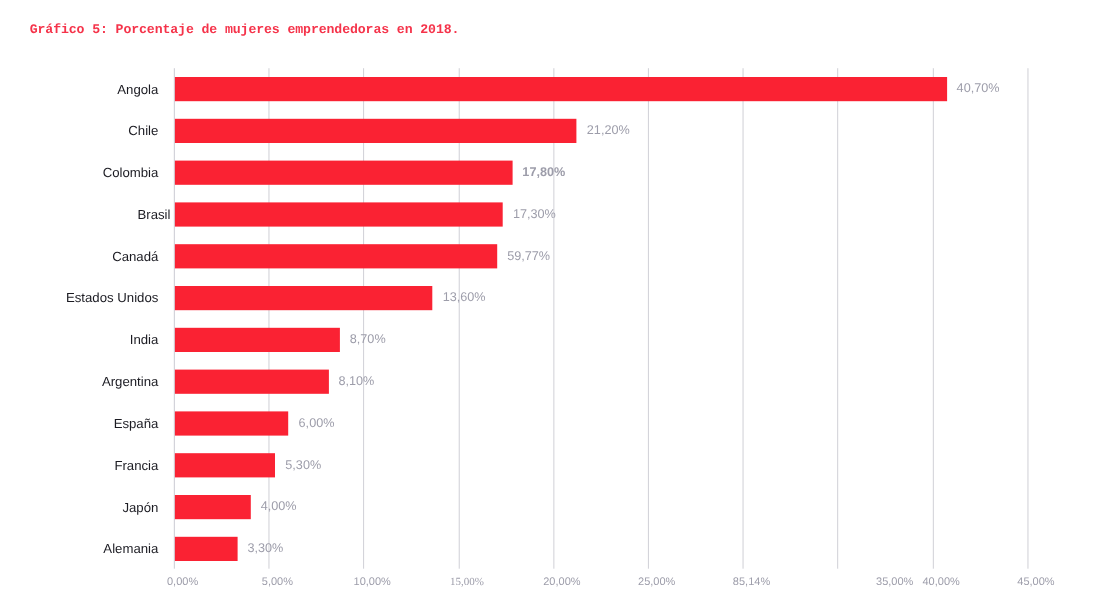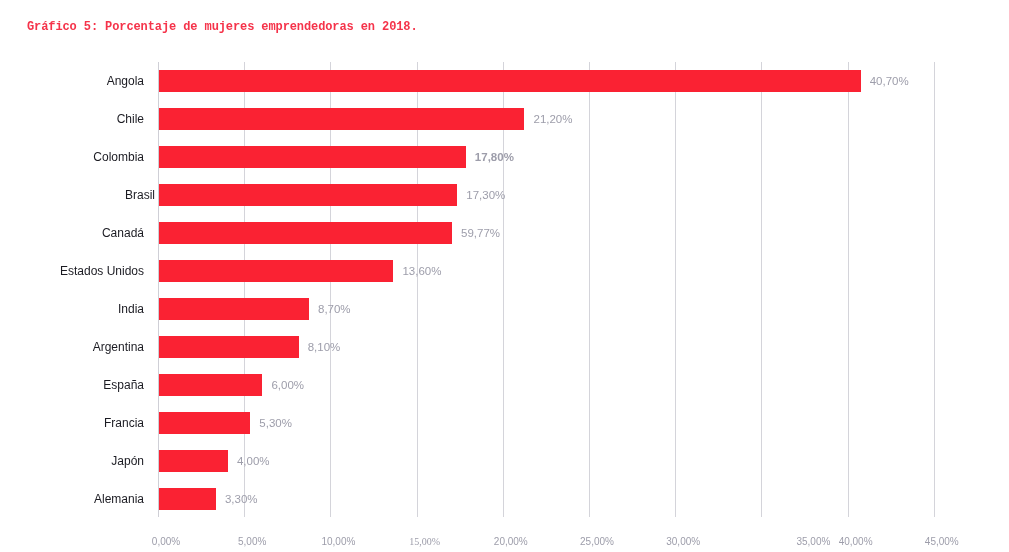--- a/index.html
+++ b/index.html
@@ -57,21 +57,21 @@
     height: 455px;
     width: 1px;
     background: #d4d4da;
   }
   .gridline.axis0 {
     background: #cfcfd6;
   }
 
   .tick-label {
     position: absolute;
-    top: 536px;
+    top: 524px;
     font-size: 10px;
     color: #9d9daa;
     white-space: nowrap;
     transform: translateX(-50%);
     padding-left: 16px;
   }
 
   
   .row {
     position: absolute;
@@ -188,18 +188,18 @@
         <div class="val-label" style="left: 224.892px;">3,30%</div>
       </div>
     </div>
   <div id="ticks">
       <div class="tick-label" style="left: 158px;">0,00%</div>
       <div class="tick-label" style="left: 244.2px;">5,00%</div>
       <div class="tick-label" style="left: 330.4px;">10,00%</div>
       <div class="tick-label" style="left: 416.6px; font-family: Liberation Serif, serif;">15,00%</div>
       <div class="tick-label" style="left: 502.8px;">20,00%</div>
       <div class="tick-label" style="left: 589px;">25,00%</div>
-      <div class="tick-label" style="left: 675.2px;">30,00%</div>
+      <div class="tick-label" style="left: 675.2px;">85,14%</div>
       <div class="tick-label" style="left: 761.4px; margin-left: 44px;">35,00%</div>
       <div class="tick-label" style="left: 847.6px;">40,00%</div>
       <div class="tick-label" style="left: 933.8px;">45,00%</div>
     </div>
 </div>
 
 </body></html>

